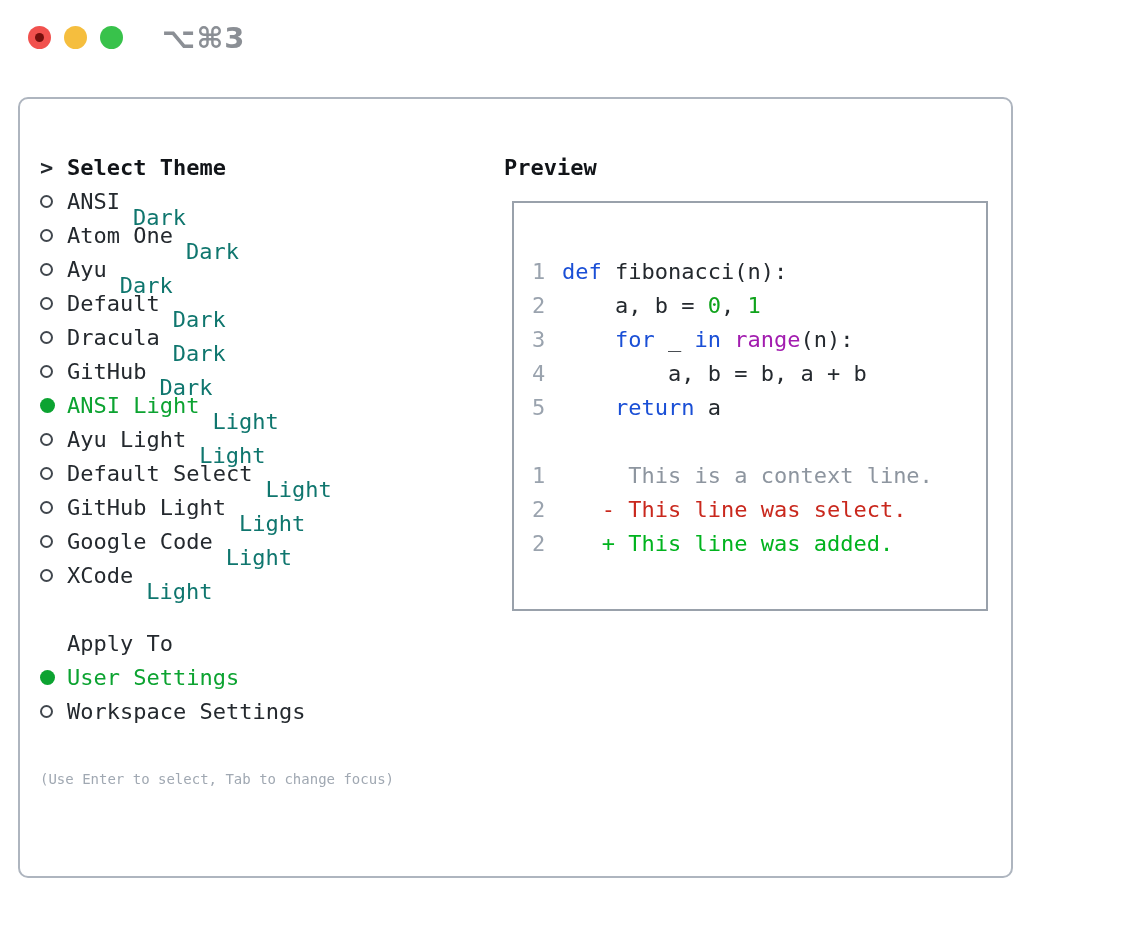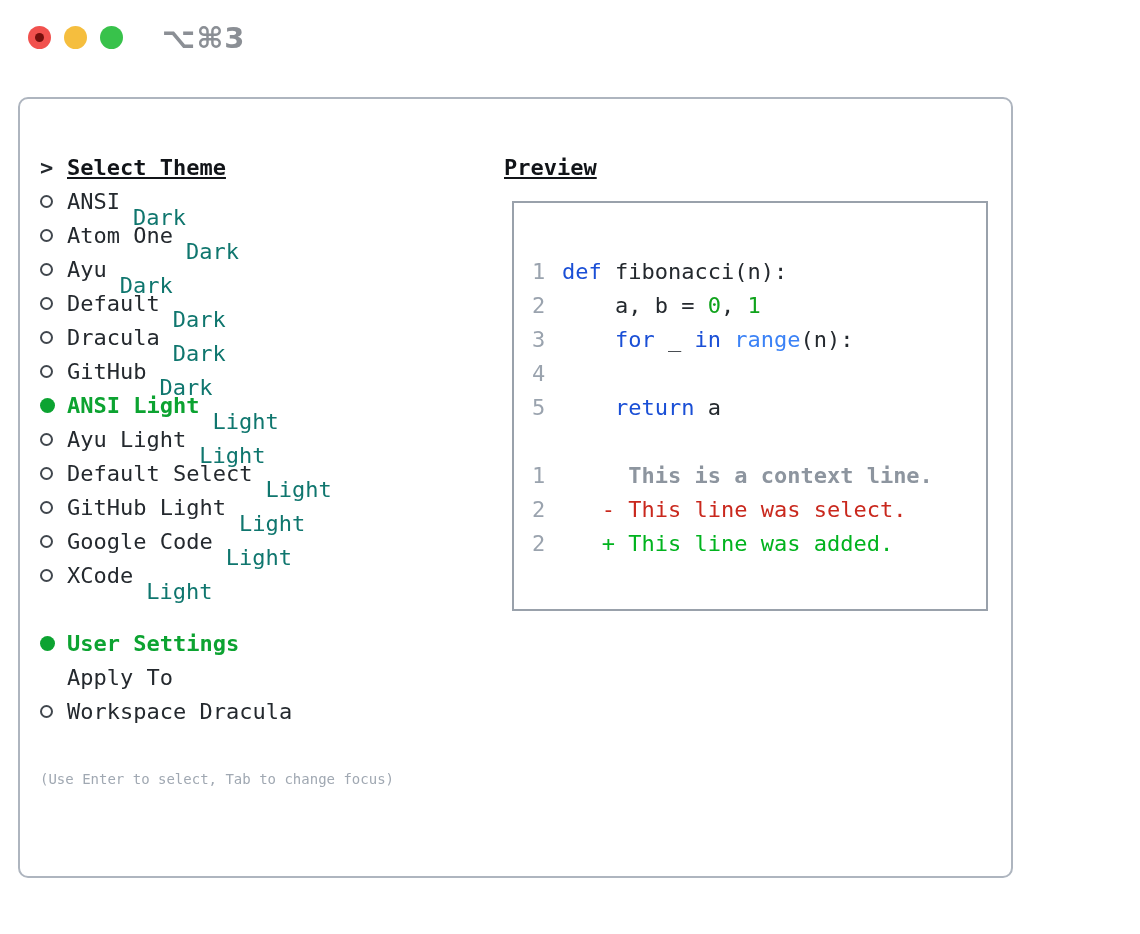--- a/index.html
+++ b/index.html
@@ -18,41 +18,41 @@
 
   
   .panel { position:absolute; left:18px; top:97px; width:995px; height:781px;
            border:2px solid #aeb5bf; border-radius:10px; background:#ffffff; }
 
   .row { height:34px; display:flex; align-items:center; font-size:22px; }
   .bullet-slot { width:27px; display:flex; align-items:center; flex:none; }
   .radio-circle { width:13px; height:13px; border:2px solid #41474e; border-radius:50%; display:inline-block; }
   .radio-dot { width:15px; height:15px; border-radius:50%; background:#0ca331; display:inline-block; }
   .prompt { font-weight:bold; color:#24292e; font-size:22px; }
-  .hdr { font-weight:bold; color:#111418;text-decoration:underline; }
+  .hdr { font-weight:bold; color:#111418; }
   .label { color:#24292e; white-space:pre;text-align:center; }
-  .row.selected .label { color:#0ca331;font-weight:bold; }
+  .row.selected .label { color:#0ca331; }
   .tag { color:#0f766e; margin-left:13px; white-space:pre;margin-top:32px; }
 
   .theme-list { position:absolute; left:20px; top:51px; }
   .apply-section { position:absolute; left:20px; top:527px; }
   .help { position:absolute; left:20px; top:663px; width:430px; font-size:14px;
           line-height:34px; color:#a0a8b2; }
 
   .preview-label { position:absolute; left:484px; top:51px;text-align:center; }
   .preview-box { position:absolute; left:492px; top:102px; width:476px; height:410px;
                  border:2px solid #99a1ab; background:#ffffff; padding:51px 0 0 18px; }
   .cl { height:34px; display:flex; align-items:center; font-size:22px; }
   .ln { width:14px; margin-right:16px; color:#9aa3ae; flex:none; }
   .code { white-space:pre; }
   .tok-plain { color:#24292e; }
   .tok-keyword { color:#1a4fd6; }
   .tok-number { color:#10a31c; }
-  .tok-builtin { color:#3b82f6; }
-  .tok-diff-context { color:#8d959f;font-weight:bold; }
+  .tok-builtin { color:#a21caf; }
+  .tok-diff-context { color:#8d959f; }
   .tok-diff-deleted { color:#c9281d; }
   .tok-diff-added { color:#00b31e;text-align:right; }
 </style>
 </head>
 <body>
 
 <div class="window">
 
   <span class="tl-dot tl-red">
     <span class="tl-red-inner"></span>
@@ -162,37 +162,37 @@
   <div class="row">
     <span class="bullet-slot">
             <span class="radio-circle"></span>
           </span>
     <span class="label">XCode</span>
     <span class="tag">Light</span>
   </div>
 </div>
 
     <div class="apply-section">
-      <div class="row selected">
-    <span class="bullet-slot">
-            <span class="radio-dot"></span>
-          </span>
-    <span class="label">User Settings</span>
-  </div>
-
-  <div class="row">
+      <div class="row">
         <span class="bullet-slot"></span>
         <span class="label">Apply To</span>
       </div>
 
-  <div class="row">
-    <span class="bullet-slot">
-            <span class="radio-circle"></span>
-          </span>
-    <span class="label">Workspace Dracula</span>
+  <div class="row selected">
+    <span class="bullet-slot">
+            <span class="radio-dot"></span>
+          </span>
+    <span class="label">User Settings</span>
+  </div>
+
+  <div class="row">
+    <span class="bullet-slot">
+            <span class="radio-circle"></span>
+          </span>
+    <span class="label">Workspace Settings</span>
   </div>
 </div>
 
     <div class="help">(Use Enter to select, Tab to change focus)</div>
 
     <div class="row preview-label">
       <span class="hdr">Preview</span>
     </div>
     <div class="preview-box">
 
@@ -206,20 +206,21 @@
     <span class="code"><span class="tok-plain">    a, b = </span><span class="tok-number">0</span><span class="tok-plain">, </span><span class="tok-number">1</span></span>
   </div>
 
   <div class="cl">
     <span class="ln">3</span>
     <span class="code"><span class="tok-plain">    </span><span class="tok-keyword">for</span><span class="tok-plain"> _ </span><span class="tok-keyword">in</span><span class="tok-plain"> </span><span class="tok-builtin">range</span><span class="tok-plain">(n):</span></span>
   </div>
 
   <div class="cl">
     <span class="ln">4</span>
+    <span class="code"><span class="tok-plain">        a, b = b, a + b</span></span>
   </div>
 
   <div class="cl">
     <span class="ln">5</span>
     <span class="code"><span class="tok-plain">    </span><span class="tok-keyword">return</span><span class="tok-plain"> a</span></span>
   </div>
 
   <div class="cl">
     <span class="ln"></span>
     <span class="code"></span>

